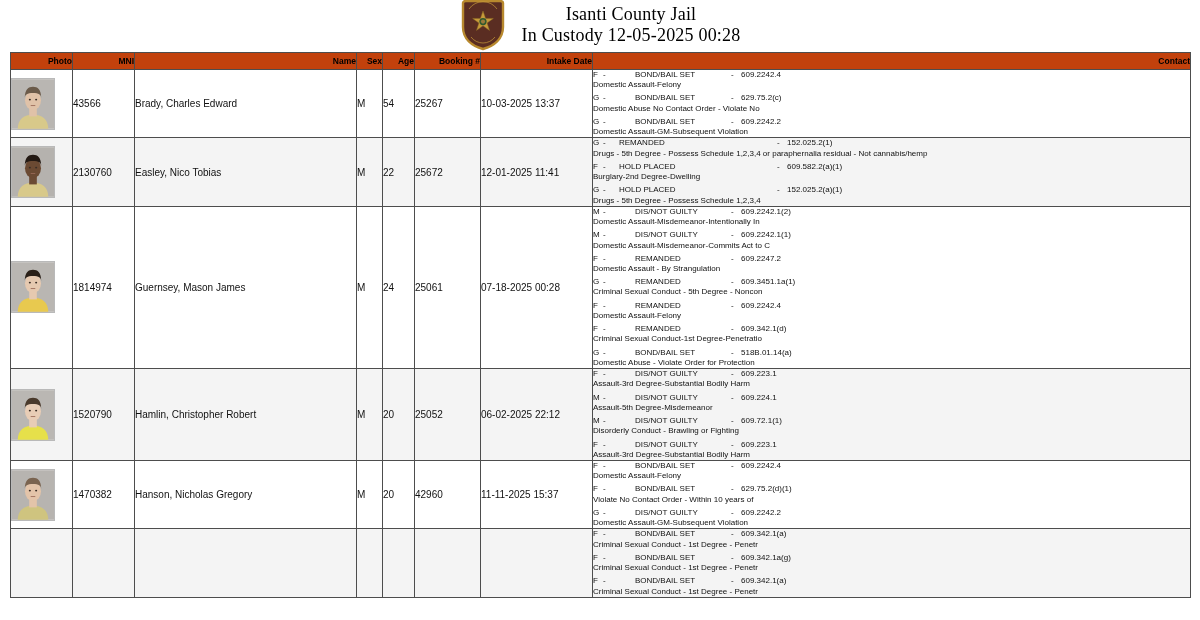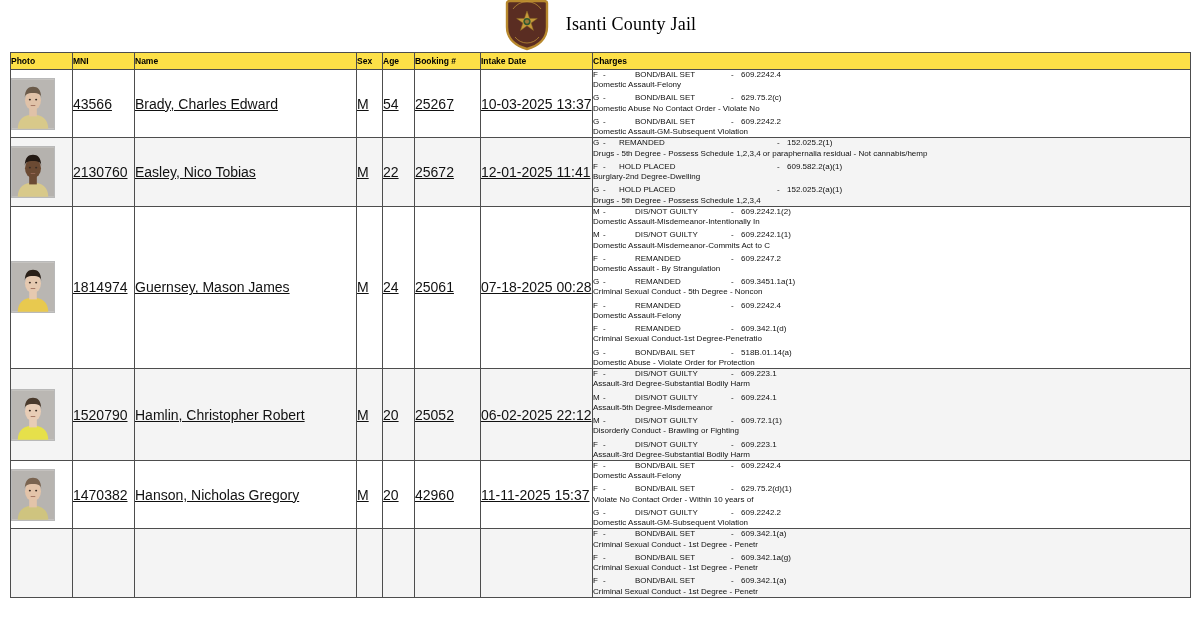--- a/index.html
+++ b/index.html
@@ -64,24 +64,24 @@
     table-layout: fixed;
     font-size: 8.5px;
   }
   table.roster th,
   table.roster td {
     border: 1px solid #4d4d4d;
     vertical-align: middle;
     padding: 0;
   }
   table.roster thead th {
-    background: #fde047;
+    background: #c2410c;
     font-size: 8.5px;
     font-weight: bold;
-    text-align: left;
+    text-align: right;
     height: 16px;
     line-height: 16px;
     color: #000000;
   }
 
   
   col.c-photo   { width: 62px; }
   col.c-mni     { width: 62px; }
   col.c-name    { width: 222px; }
   col.c-sex     { width: 26px; }
@@ -93,25 +93,24 @@
   tbody tr.row-odd  td { background: #ffffff; }
   tbody tr.row-even td { background: #f4f4f4; }
 
   td.cell-photo {
     text-align: left;
     padding: 6px 0 6px 6px;
     vertical-align: middle;
   }
   td.cell-text {
     padding: 0 0 0 4px;
-    font-size: 14px;
+    font-size: 10px;
     color: #111111;
     white-space: nowrap;
     overflow: hidden;
-    text-decoration: underline;
   }
   td.cell-charges {
     padding: 4px 0 4px 6px;
     vertical-align: top;
   }
 
   
   .mug {
     width: 44px;
     height: 52px;
@@ -179,20 +178,21 @@
       <path d="M3 4 C3 3 4 2 6 2 L40 2 C42 2 43 3 43 4 L43 28 C43 40 34 47 23 50 C12 47 3 40 3 28 Z" fill="#5a2d22" stroke="#b8892e" stroke-width="2.4"></path>
       <path d="M23 12 L25.6 19.4 L33.4 19.4 L27.1 24 L29.5 31.4 L23 26.8 L16.5 31.4 L18.9 24 L12.6 19.4 L20.4 19.4 Z" fill="#c79a3a" stroke="#8a6a22" stroke-width="0.5"></path>
       <circle cx="23" cy="22.6" r="3.6" fill="#2f5a2f"></circle>
       <circle cx="23" cy="22.6" r="2.1" fill="#9a7a3a"></circle>
       <path d="M9 10 A17 17 0 0 1 37 10" fill="none" stroke="#c79a3a" stroke-width="0.7"></path>
       <path d="M11 38 A15 15 0 0 0 35 38" fill="none" stroke="#c79a3a" stroke-width="0.7"></path>
     </svg>
   </div>
   <div class="header-titles">
     <div class="header-title-1">Isanti County Jail</div>
+    <div class="header-title-2">In Custody 12-05-2025 00:28</div>
   </div>
 </div>
 
 <div class="roster-wrap">
   <table class="roster">
     <colgroup>
       <col class="c-photo">
         <col class="c-mni">
         <col class="c-name">
         <col class="c-sex">
@@ -203,21 +203,21 @@
     </colgroup>
     <thead>
       <tr>
         <th>Photo</th>
         <th>MNI</th>
         <th>Name</th>
         <th>Sex</th>
         <th>Age</th>
         <th>Booking #</th>
         <th>Intake Date</th>
-        <th>Charges</th>
+        <th>Contact</th>
       </tr>
     </thead>
     <tbody id="roster-body">
         <tr class="row-odd">
           <td class="cell-photo">
             <div>
               <svg class="mug" viewBox="0 0 44 52" xmlns="http://www.w3.org/2000/svg">
                 <rect width="44" height="52" fill="#b9b6b2"></rect>
                 <path d="M6 52 C6 42 13 37 22 37 C31 37 38 42 38 52 Z" fill="#d8c98a"></path>
                 <rect x="18" y="30" width="8" height="9" fill="#e0c2a8"></rect>

